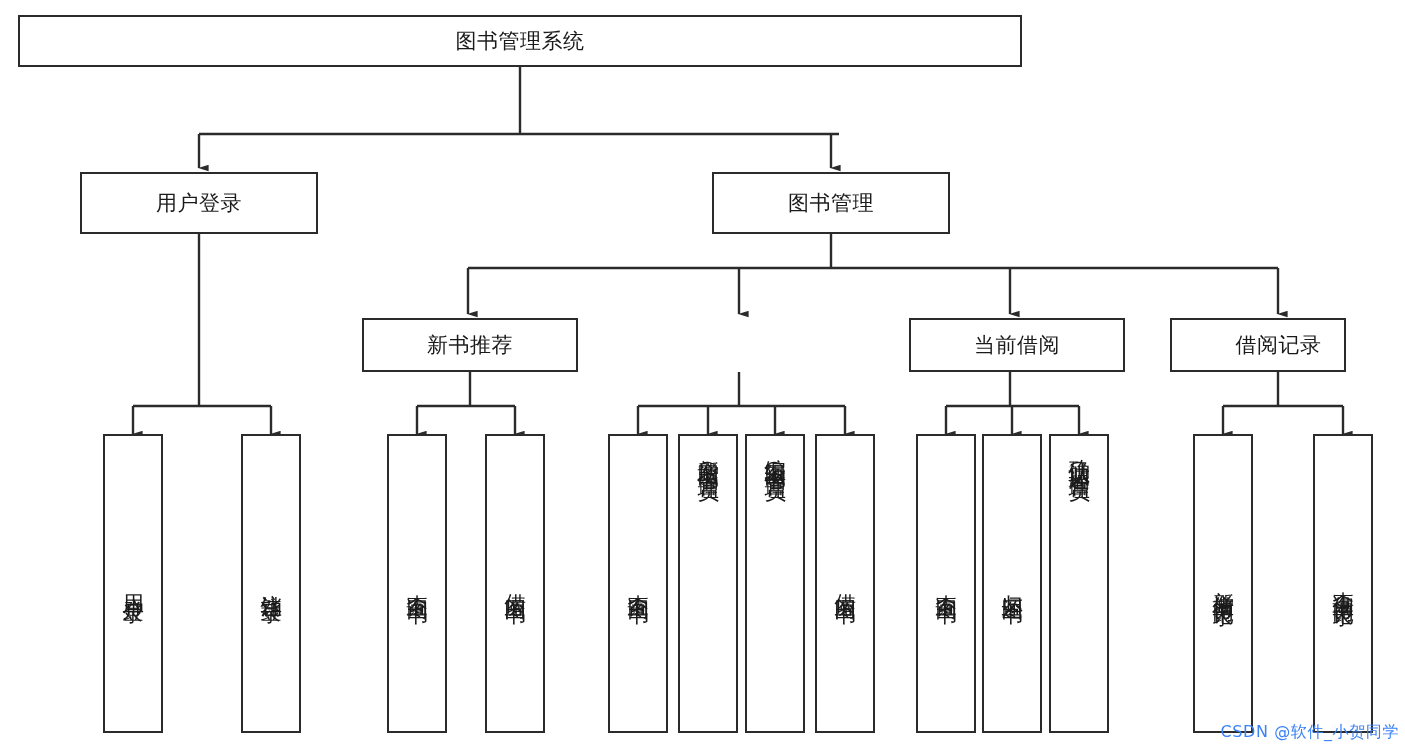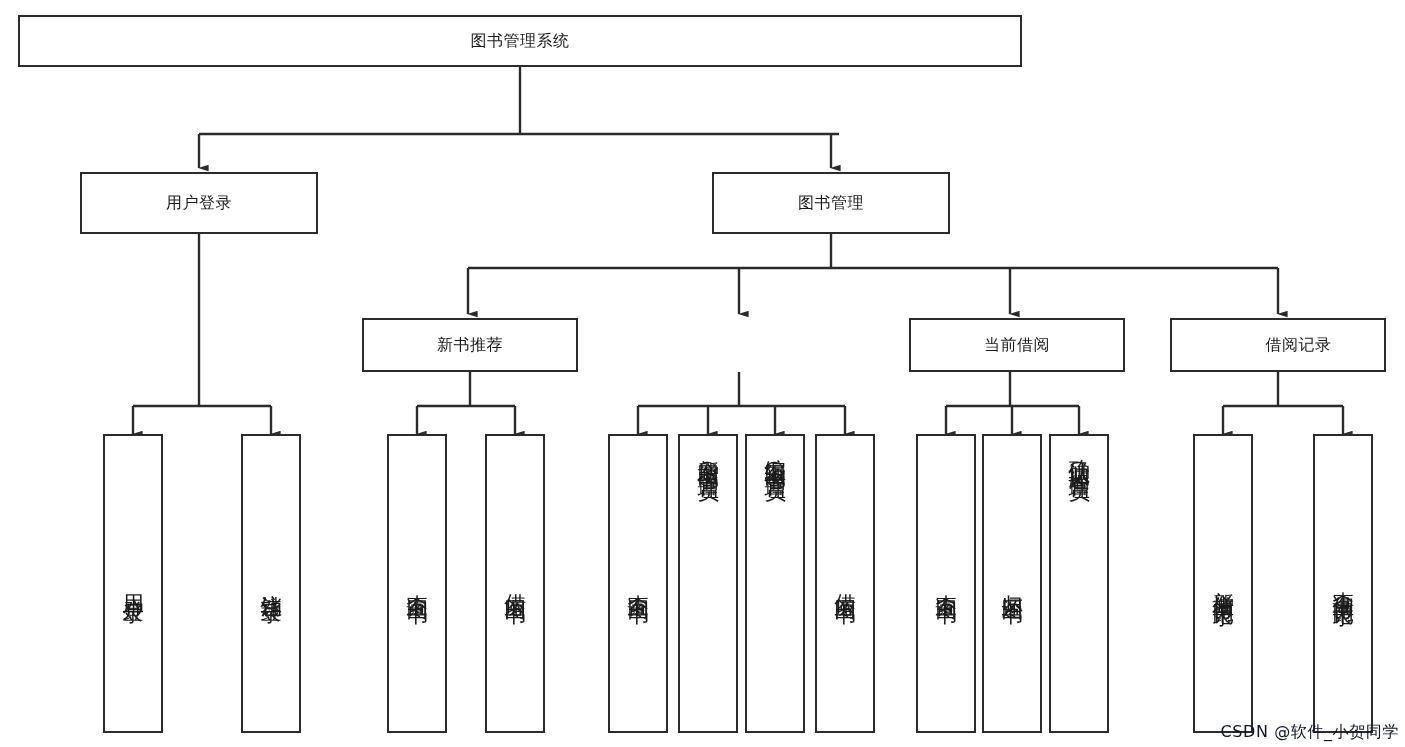--- a/index.html
+++ b/index.html
@@ -37,21 +37,21 @@
     color: #1a1a1a;
     z-index: 2;
   }
   .node .label {
     display: block;
     text-align: center;
     line-height: 1.18;
     letter-spacing: 0.5px;
   }
   .node.h .label {
-    font-size: 16px;
+    font-size: 21px;
     white-space: nowrap;
   }
   
   .node.v {
     align-items: flex-start;
     padding-top: 6px;
   }
   .node.v .label {
     writing-mode: vertical-rl;
     text-orientation: upright;
@@ -62,21 +62,21 @@
   }
   .node.v.mid {
     align-items: center;
     padding-top: 0;
   }
   #watermark {
     position: absolute;
     right: 6px;
     bottom: 4px;
     font-size: 16px;
-    color: #0f172a;
+    color: #3b82f6;
     letter-spacing: 0.6px;
     z-index: 5;
     white-space: nowrap;
   }
 </style>
 </head>
 <body>
 
 <div id="canvas">
 
@@ -140,21 +140,21 @@
   <div class="node h" style="left:712px; top:172px; width:238px; height:62px;">
     <span class="label">图书管理</span>
   </div>
 
   <div class="node h" style="left:362px; top:318px; width:216px; height:54px;">
     <span class="label">新书推荐</span>
   </div>
   <div class="node h" style="left:902px; top:318px; width:216px; height:54px;margin-left:7px;">
     <span class="label">当前借阅</span>
   </div>
-  <div class="node h" style="left:1170px; top:318px; width:216px; height:54px;padding-left:41px;">
+  <div class="node h" style="left:1170px; top:318px; width:176px; height:54px;padding-left:41px;">
     <span class="label">借阅记录</span>
   </div>
 
   <div class="node v mid" style="left:103px; top:434px; width:60px; height:299px;">
     <span class="label">用户登录</span>
   </div>
   <div class="node v mid" style="left:241px; top:434px; width:60px; height:299px;">
     <span class="label">注销登录</span>
   </div>
 

